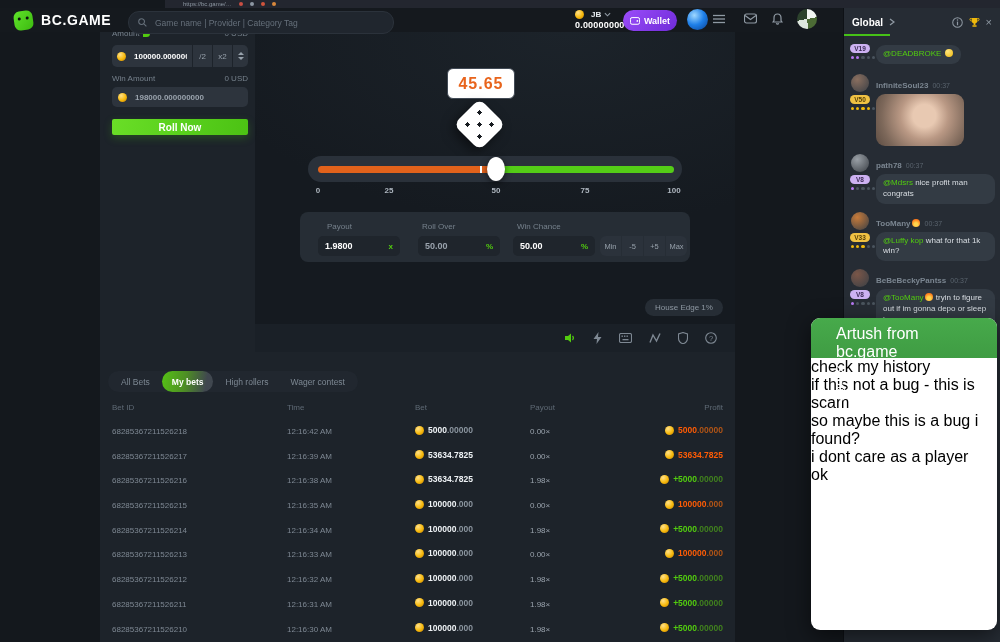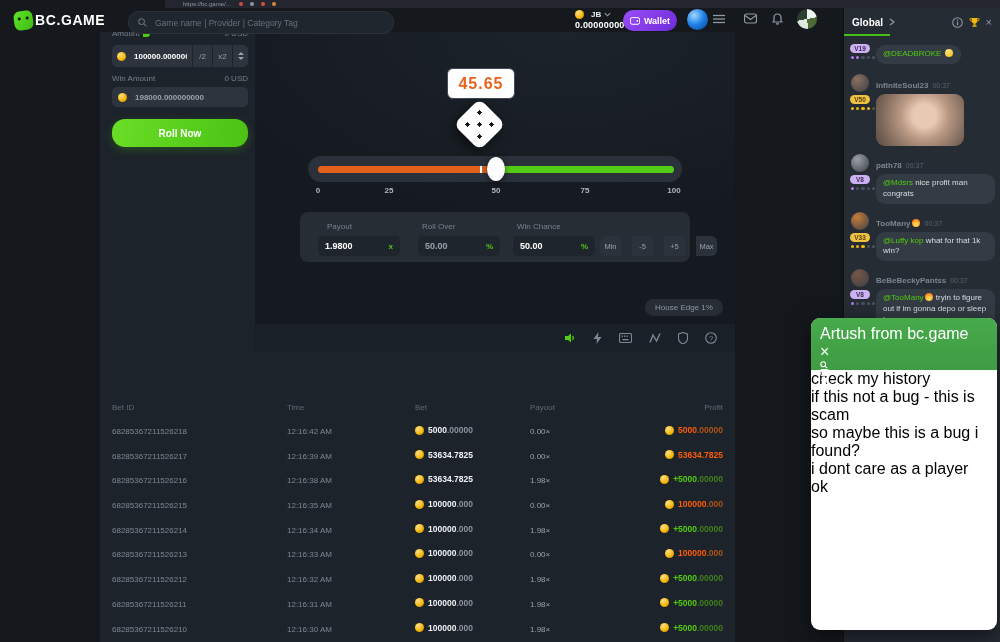--- a/index.html
+++ b/index.html
@@ -9,21 +9,21 @@
 
   
   #browser-strip{position:absolute;left:165px;top:0;width:835px;height:8px;background:#23262f;
     display:flex;align-items:center;color:#8d97a2;font-size:6px;line-height:8px}
   #url-text{margin-left:18px;white-space:nowrap}
   .bdot{width:4px;height:4px;border-radius:2px;margin-left:7px;flex:none}
 
   
   #navbar{position:absolute;left:0;top:8px;width:843px;height:24px;background:#15191e;z-index:20;
     display:flex;align-items:center}
-  #logo{display:flex;align-items:center;gap:2px;margin-left:14px}
+  #logo{display:flex;align-items:center;gap:8px;margin-left:14px}
   #logo-icon{width:19px;height:19px;border-radius:6px;background:linear-gradient(135deg,#5fe22a,#3dbb10);
     transform:rotate(-8deg);position:relative}
   #logo-icon::before,#logo-icon::after{content:"";position:absolute;top:6px;width:3px;height:3px;border-radius:50%;background:#0d1410}
   #logo-icon::before{left:4px}#logo-icon::after{right:4px}
   #logo-text{font-size:14px;font-weight:bold;color:#fff;letter-spacing:.6px}
   #search-box{position:absolute;left:128px;top:3px;width:246px;height:21px;border-radius:11px;
     background:#20262e;border:1px solid #2b323b;display:flex;align-items:center;padding:0 9px;gap:6px}
   #search-input{flex:1;background:transparent;border:0;outline:none;color:#aab3bd;font-size:8.5px;min-width:0}
   #search-input::placeholder{color:#66707b}
   #balance-chip{position:absolute;left:575px;top:2px;width:56px;cursor:pointer}
@@ -65,21 +65,21 @@
     font-weight:bold;min-width:0;padding:0}
   .mini-btn{width:19px;font-size:8px;color:#97a1ab;cursor:pointer;flex:none}
   #stepper{width:15px;flex-direction:column;gap:2px;cursor:pointer}
   .step-arrow{width:0;height:0;border-left:3px solid transparent;border-right:3px solid transparent}
   .step-up{border-bottom:3.5px solid #97a1ab}
   .step-down{border-top:3.5px solid #97a1ab}
   #win-input-box{position:absolute;left:112px;top:87px;width:136px;height:20px;background:#2d343d;
     border-radius:5px;display:flex;align-items:center;gap:4px;padding:0 6px;box-sizing:border-box}
   #win-amount-input{width:100%;background:transparent;border:0;outline:none;color:#9aa3ad;font-size:8px;
     font-weight:bold;min-width:0;padding:0}
-  #roll-btn{position:absolute;left:112px;top:119px;width:136px;height:28px;border:0;border-radius:13px;
+  #roll-btn{position:absolute;left:112px;top:119px;width:136px;height:16px;border:0;border-radius:2px;
     background:linear-gradient(100deg,#6ade27 0%,#58cf1c 55%,#4cc214 100%);color:#fff;font-size:10px;
     font-weight:bold;cursor:pointer;font-family:inherit;box-shadow:0 3px 8px rgba(70,200,20,.25)}
 
   
   #result-box{position:absolute;left:447px;top:68px;width:66px;height:29px;background:#ffffff;
     border:1px solid #414a55;border-radius:6px;display:flex;align-items:center;justify-content:center;
     font-size:16px;font-weight:bold;color:#e8641c;letter-spacing:1px}
   #dice{position:absolute;left:461px;top:106px;width:37px;height:37px;background:#fff;border-radius:8px;
     transform:rotate(45deg);box-shadow:0 5px 12px rgba(0,0,0,.5);
     background-image:
@@ -96,21 +96,21 @@
     border-radius:50%;box-shadow:0 2px 6px rgba(0,0,0,.55);cursor:grab}
   .tick{position:absolute;top:186px;transform:translateX(-50%);font-size:8px;font-weight:bold;color:#aeb6bf}
   #params-panel{position:absolute;left:300px;top:212px;width:390px;height:50px;background:#262d35;border-radius:8px}
   .plabel{position:absolute;top:10px;font-size:8px;color:#76818c}
   .pinput{position:absolute;top:24px;height:20px;width:82px;background:#1f252c;border-radius:5px;
     display:flex;align-items:center;padding:0 7px;box-sizing:border-box}
   .pinput input{flex:1;border:0;background:transparent;outline:none;font-weight:bold;font-size:9px;
     color:#fff;min-width:0;padding:0;font-family:inherit}
   .pinput input.dim{color:#9aa3ad}
   .suffix{font-size:8px;font-weight:bold;color:#52cc0f}
-  #chance-btns{position:absolute;left:300px;top:24px;height:20px;display:flex;gap:11px;border-radius:6px;overflow:hidden}
+  #chance-btns{position:absolute;left:300px;top:24px;height:20px;display:flex;gap:1px;border-radius:6px;overflow:hidden}
   .chance-btn{width:21px;background:#2b323b;color:#97a1ab;font-size:7.5px;border:0;cursor:pointer;
     display:flex;align-items:center;justify-content:center;font-family:inherit}
   #house-edge{position:absolute;left:645px;top:299px;width:78px;height:17px;background:#262d35;
     border-radius:9px;display:flex;align-items:center;justify-content:center;font-size:8px;color:#8e98a2}
 
   
   #tabs-box{position:absolute;left:108px;top:371px;height:21px;display:flex;align-items:center;
     background:#21272f;border-radius:11px;padding:0 3px;gap:2px}
   .tab{padding:0 10px;height:21px;display:flex;align-items:center;font-size:8.5px;color:#7d8893;
     border-radius:11px;cursor:pointer;white-space:nowrap}
@@ -167,22 +167,22 @@
   .emj{display:inline-block;width:8px;height:8px;border-radius:50%;vertical-align:-1px;margin:0 1px}
   .emj.gold{background:radial-gradient(circle at 35% 30%,#ffe57f,#f0b90b)}
   .emj.fire{background:radial-gradient(circle at 50% 68%,#ffd54d 25%,#ff7a1a 72%)}
   #chat-input-strip{position:absolute;left:843px;top:626px;width:157px;height:16px;background:#20262d;
     display:flex;align-items:center;gap:16px;padding:0 10px;z-index:5;box-sizing:border-box;color:#5a646e}
   #chat-input-strip .send{margin-left:auto;color:#98a2ac}
 
   
   #support{position:absolute;left:811px;top:318px;width:186px;height:312px;z-index:40;border-radius:9px;
     box-shadow:0 6px 22px rgba(0,0,0,.55);background:#fff;overflow:hidden}
-  #sc-head{position:relative;height:52px;background:linear-gradient(180deg,#47aa4b,#3f9c43);
-    padding:7px 9px;box-sizing:border-box;color:#fff}
+  #sc-head{position:relative;height:40px;background:linear-gradient(180deg,#47aa4b,#3f9c43);
+    padding:7px 25px;box-sizing:border-box;color:#fff}
   #sc-avatar{position:absolute;left:9px;top:8px;width:26px;height:26px;border-radius:50%;
     background:radial-gradient(circle at 50% 38%,#dcb astro;border:0;}
   #sc-avatar{background:radial-gradient(circle at 50% 42%,#e0bd9c 30%,#8c6f5a 72%,#473629 100%)}
   #sc-name{margin-left:34px;font-size:9.5px;font-weight:bold;line-height:12px}
   #sc-status{margin-left:34px;font-size:8px;color:rgba(255,255,255,.85);line-height:10px}
   #sc-close{position:absolute;right:9px;top:6px;font-size:11px;color:#fff;cursor:pointer;line-height:11px}
   #sc-actions{position:absolute;left:32px;top:31px;display:flex;gap:5px}
   .sc-act{width:15px;height:15px;border-radius:50%;display:flex;align-items:center;justify-content:center;cursor:pointer}
   .sc-act.lite{background:#fff;color:#3f9c43}
   .sc-act.dark{background:rgba(0,0,0,.22);color:#fff}
@@ -370,20 +370,26 @@
         </svg>
     </span>
     <span class="tool">
       <svg width="12" height="12" viewBox="0 0 12 12">
           <circle cx="6" cy="6" r="5.3" fill="none" stroke="currentColor" stroke-width="1.1"></circle>
           <text x="6" y="8.6" text-anchor="middle" font-size="7.5" fill="currentColor" font-family="Liberation Sans,sans-serif">?</text>
         </svg>
     </span>
   </div>
 
+  <div id="tabs-box">
+      <div class="tab">All Bets</div>
+      <div class="tab active">My bets</div>
+      <div class="tab">High rollers</div>
+      <div class="tab">Wager contest</div>
+    </div>
   <div id="thead">
     <span class="h-id">Bet ID</span>
     <span class="h-time">Time</span>
     <span class="h-bet">Bet</span>
     <span class="h-payout">Payout</span>
     <span class="h-profit">Profit</span>
   </div>
   <div id="rows-box">
   <div class="trow">
     <span class="c-id">68285367211526218</span>

